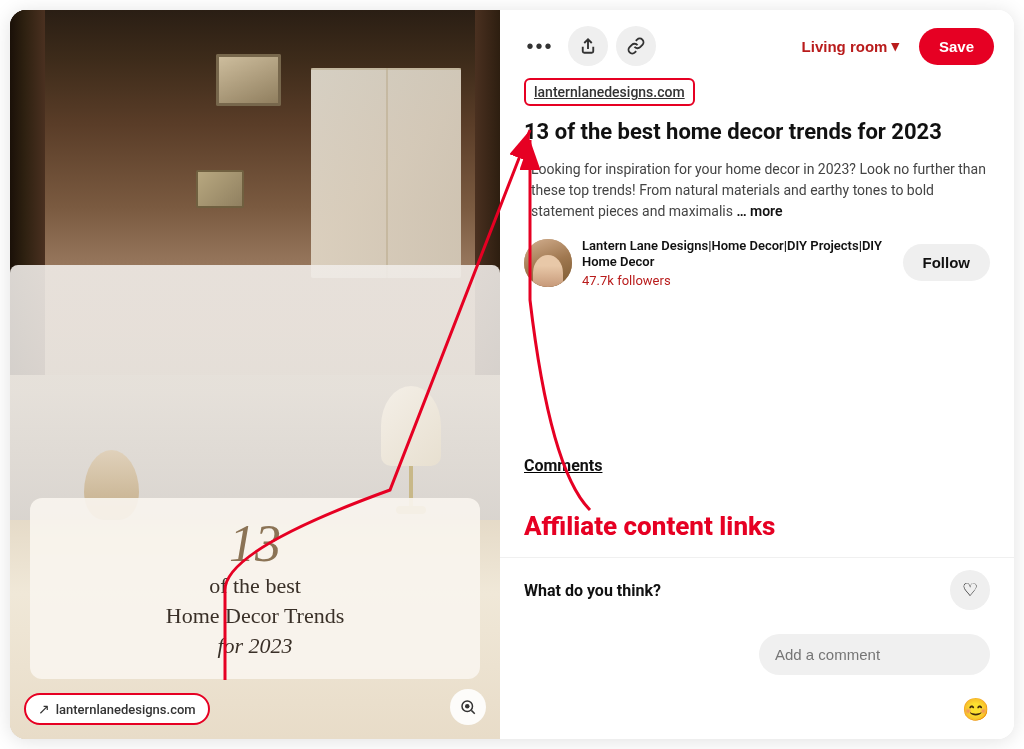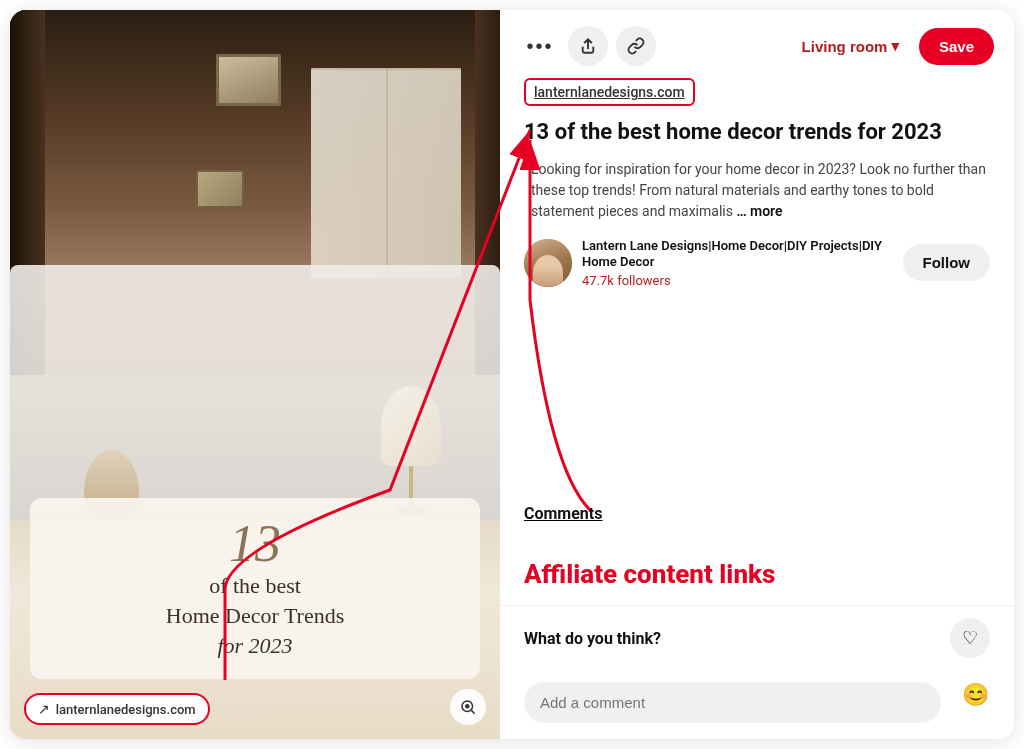--- a/index.html
+++ b/index.html
@@ -350,22 +350,23 @@
       display: flex;
       align-items: center;
       justify-content: center;
       font-size: 18px;
     }
 
     
     .comment-input-row {
       padding: 12px 24px 16px 24px;
       display: flex;
-      align-items: flex-start;
+      align-items: flex-end;
       gap: 22px;
+      flex-direction: column;
     }
 
     .comment-input {
       flex: 1;
       background: #f0f0f0;
       border: none;
       border-radius: 24px;
       padding: 12px 16px;
       font-size: 15px;
       color: #999;

